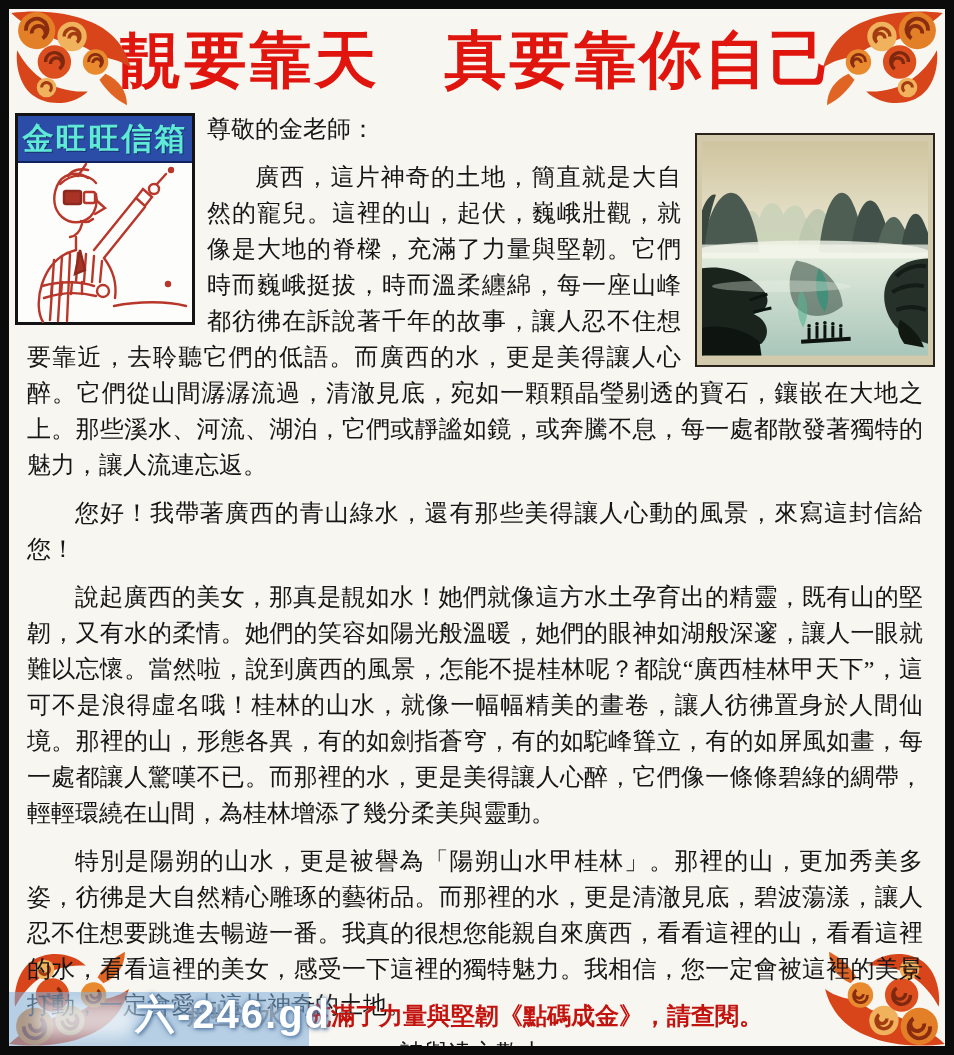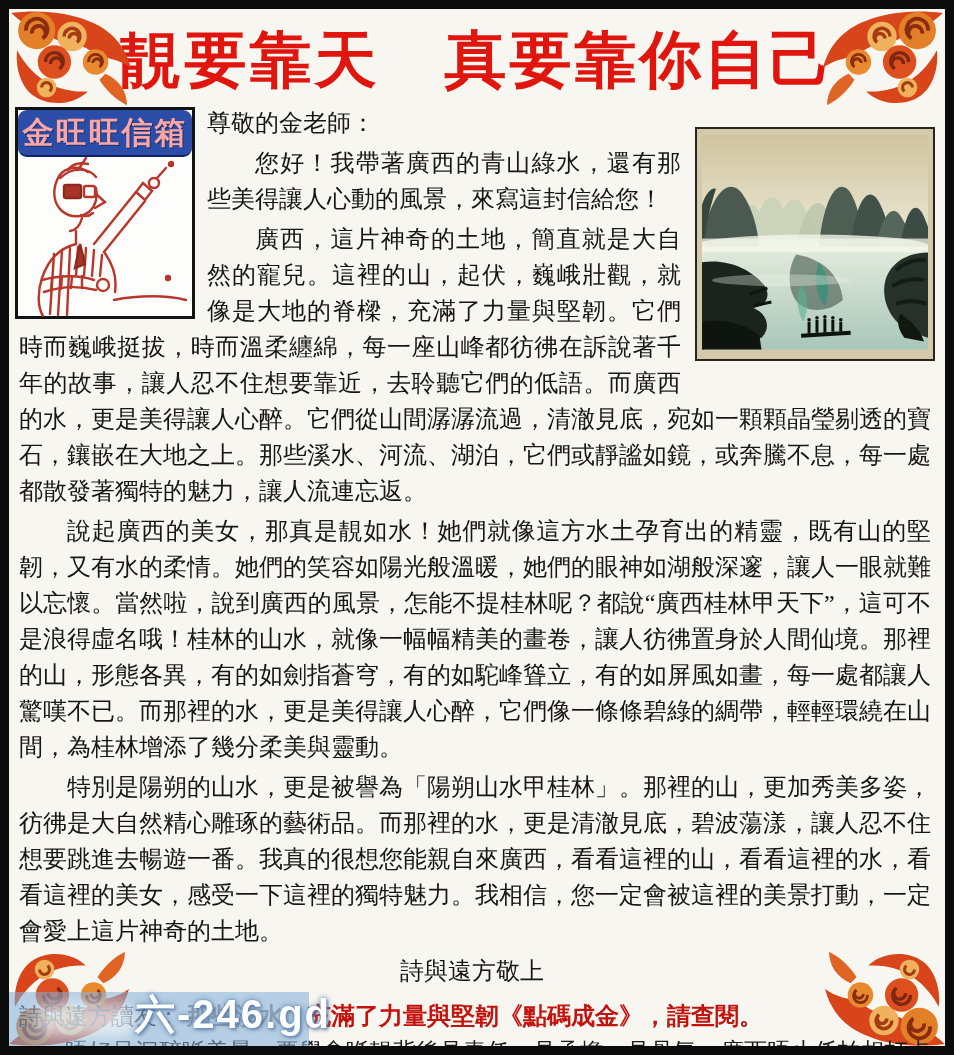--- a/index.html
+++ b/index.html
@@ -33,44 +33,43 @@
   .content{
     position:relative;
     z-index:1;
     padding:0 10px 0 6px;
     color:#161616;
     font-size:24px;
     line-height:36px;
     text-align:justify;
     word-break:break-all;
   }
-  .content p{margin:4px;}
+  .content p{margin:12px;}
   .para{text-indent:2em;}
   
   .mailbox{
     float:left;
     width:180px;height:212px;
     box-sizing:border-box;
     border:3px solid #131313;
     background:#fdfdfc;
     margin:2px 12px 4px 0;
   }
   .mailbox-header{
     height:45px;
     background:#2b4da8;
     border-bottom:2px solid #10235c;
-    color:#fca5a5;
+    color:#5eead4;
     font-family:"Liberation Sans","DejaVu Sans",sans-serif;
     font-weight:bold;
     font-size:31px;
     line-height:45px;
     text-align:center;
     letter-spacing:2px;
     text-shadow:1px 1px 0 #17306f;
-    border-radius:9px;
   }
   .mailbox-art{height:160px;}
   .mailbox-art svg{display:block;width:100%;height:100%;}
   
   .landscape{
     float:right;
     width:240px;height:234px;
     box-sizing:border-box;
     margin:22px 0 6px 14px;
     border:2px solid #2a241c;
@@ -276,22 +275,22 @@
         <circle cx="116" cy="184" r="1.8" fill="#0c120e"></circle>
         <circle cx="124" cy="183" r="1.8" fill="#0c120e"></circle>
         <circle cx="132" cy="184" r="1.8" fill="#0c120e"></circle>
         <circle cx="140" cy="186" r="1.8" fill="#0c120e"></circle>
 
         <ellipse cx="80" cy="146" rx="70" ry="6" fill="#eef4e9" opacity="0.35"></ellipse>
       </svg>
     </div>
 
     <p>尊敬的金老師：</p>
+    <p class="para">廣西，這片神奇的土地，簡直就是大自然的寵兒。這裡的山，起伏，巍峨壯觀，就像是大地的脊樑，充滿了力量與堅韌。它們時而巍峨挺拔，時而溫柔纏綿，每一座山峰都彷彿在訴說著千年的故事，讓人忍不住想要靠近，去聆聽它們的低語。而廣西的水，更是美得讓人心醉。它們從山間潺潺流過，清澈見底，宛如一顆顆晶瑩剔透的寶石，鑲嵌在大地之上。那些溪水、河流、湖泊，它們或靜謐如鏡，或奔騰不息，每一處都散發著獨特的魅力，讓人流連忘返。</p>
     <p class="para">您好！我帶著廣西的青山綠水，還有那些美得讓人心動的風景，來寫這封信給您！</p>
-    <p class="para">廣西，這片神奇的土地，簡直就是大自然的寵兒。這裡的山，起伏，巍峨壯觀，就像是大地的脊樑，充滿了力量與堅韌。它們時而巍峨挺拔，時而溫柔纏綿，每一座山峰都彷彿在訴說著千年的故事，讓人忍不住想要靠近，去聆聽它們的低語。而廣西的水，更是美得讓人心醉。它們從山間潺潺流過，清澈見底，宛如一顆顆晶瑩剔透的寶石，鑲嵌在大地之上。那些溪水、河流、湖泊，它們或靜謐如鏡，或奔騰不息，每一處都散發著獨特的魅力，讓人流連忘返。</p>
     <p class="para">說起廣西的美女，那真是靚如水！她們就像這方水土孕育出的精靈，既有山的堅韌，又有水的柔情。她們的笑容如陽光般溫暖，她們的眼神如湖般深邃，讓人一眼就難以忘懷。當然啦，說到廣西的風景，怎能不提桂林呢？都說“廣西桂林甲天下”，這可不是浪得虛名哦！桂林的山水，就像一幅幅精美的畫卷，讓人彷彿置身於人間仙境。那裡的山，形態各異，有的如劍指蒼穹，有的如駝峰聳立，有的如屏風如畫，每一處都讓人驚嘆不已。而那裡的水，更是美得讓人心醉，它們像一條條碧綠的綢帶，輕輕環繞在山間，為桂林增添了幾分柔美與靈動。</p>
     <p class="para">特別是陽朔的山水，更是被譽為「陽朔山水甲桂林」。那裡的山，更加秀美多姿，彷彿是大自然精心雕琢的藝術品。而那裡的水，更是清澈見底，碧波蕩漾，讓人忍不住想要跳進去暢遊一番。我真的很想您能親自來廣西，看看這裡的山，看看這裡的水，看看這裡的美女，感受一下這裡的獨特魅力。我相信，您一定會被這裡的美景打動，一定會愛上這片神奇的土地。</p>
     <p class="letter-signoff">詩與遠方敬上</p>
 
     <div class="reply">
       <p>詩與遠方讀友：</p>
       <p class="para">唔好只沉醉喺美景，要學會喺靚背後見責任、見承擔、見骨氣。廣西唔止係拍相打卡嘅地方，仲應該係孕育夢想、承擔未來嘅基地。</p>
 
     </div>
   </div>

